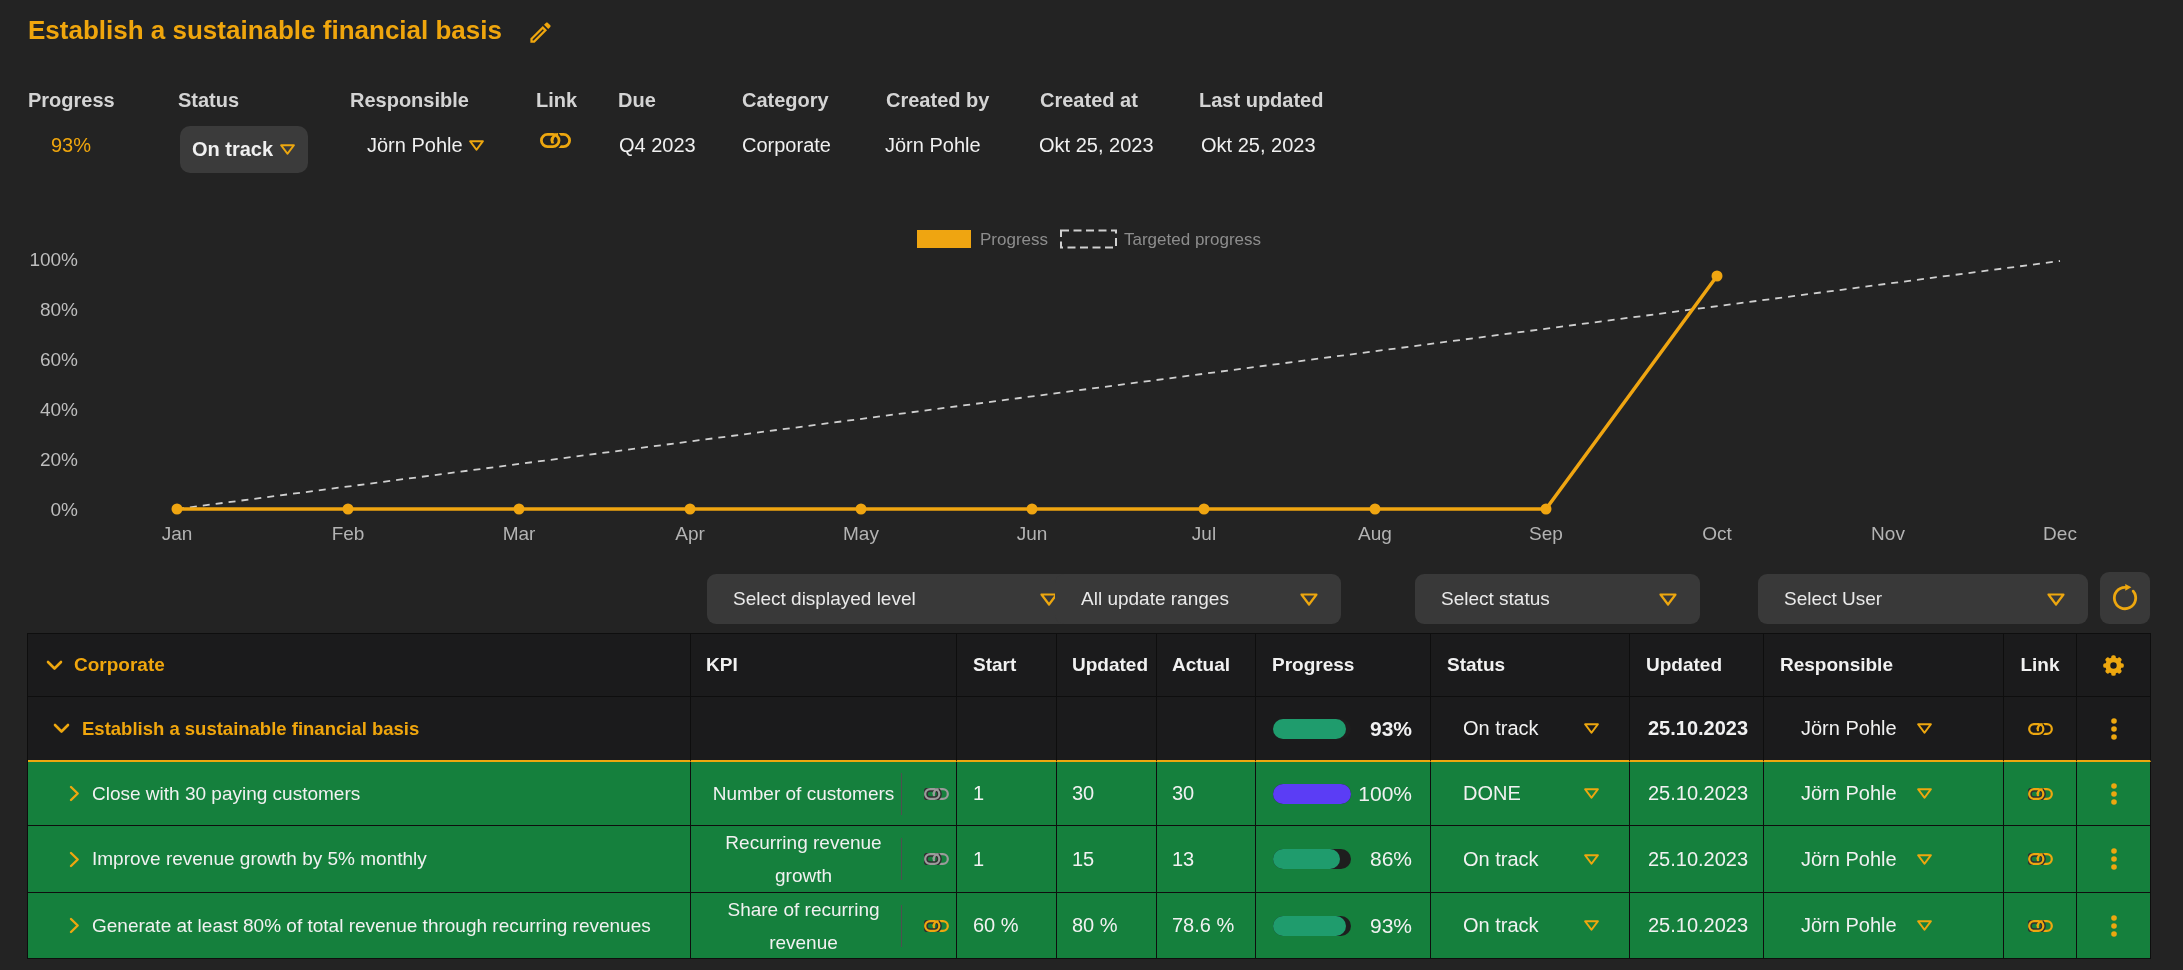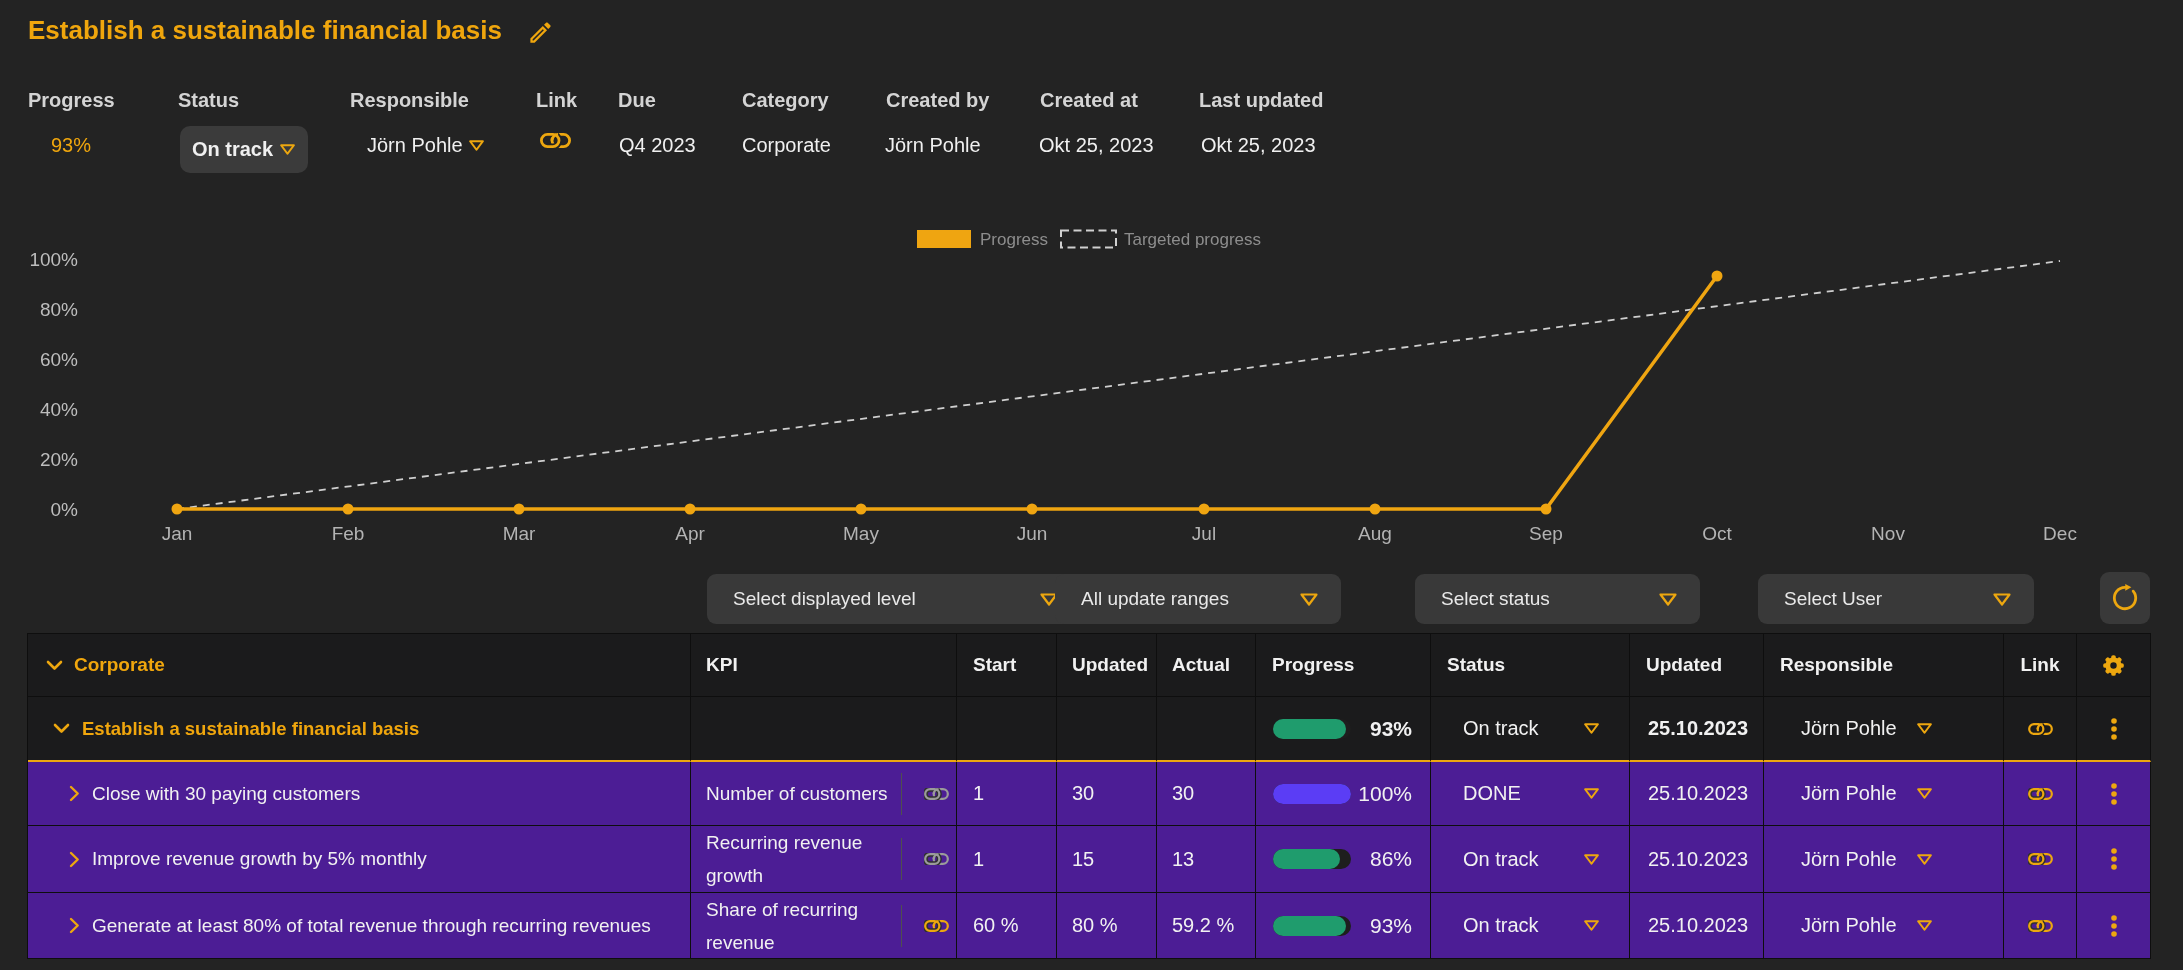--- a/index.html
+++ b/index.html
@@ -17,21 +17,21 @@
   .drop svg { margin-left:auto; margin-right:22px; }
   .refresh { left:2100px; top:572px; width:50px; height:52px; background:#393939; border-radius:9px;
      display:flex; align-items:center; justify-content:center; }
   
   #tbl { left:27px; top:633px; width:2124px; display:grid;
      grid-template-columns:663px 266px 100px 100px 99px 175px 199px 134px 240px 73px 74px;
      grid-template-rows:63px 65px 64px 67px 66px; border-left:1px solid #0e0e0e; border-top:1px solid #0e0e0e; }
   .c { display:flex; align-items:center; border-right:1px solid #0e0e0e; border-bottom:1px solid #0e0e0e;
       font-size:20px; color:#f1f1f1; overflow:hidden; }
   .dark { background:#1b1b1c; }
-  .lite { background:#4c1d95; }
+  .lite { background:#15803d;text-align:center; }
   .hdr { font-size:19px; font-weight:bold; }
   .ob { border-bottom:2px solid #eda70f; }
   .bar { width:78px; height:20px; background:#1e1e1e; border-radius:10px; position:relative; margin-left:17px; }
   .bar i { position:absolute; left:0; top:0; height:20px; border-radius:10px; display:block; }
   .green { background:#1f9c6d; }
   .purple { background:#5b3df5; }
   .pct { font-weight:bold; font-size:21px; margin-left:auto; margin-right:18px; }
   .kdiv { width:1px; height:42px; background:#4f4f4f; }
   .ktext { width:210px; padding-left:15px; line-height:33px; font-size:19px; }
   .cc { justify-content:center; }
@@ -120,21 +120,21 @@
 
   <div class="abs drop" style="left:707px;width:374px">Select displayed level <svg width="20" height="15" viewBox="0 0 20 15">
         <path d="M2.5 2.5 L17.5 2.5 L10 12.5 Z" fill="none" stroke="#eda70f" stroke-width="2.2" stroke-linejoin="round"></path>
       </svg></div>
   <div class="abs drop" style="left:1055px;width:286px">All update ranges <svg width="20" height="15" viewBox="0 0 20 15">
         <path d="M2.5 2.5 L17.5 2.5 L10 12.5 Z" fill="none" stroke="#eda70f" stroke-width="2.2" stroke-linejoin="round"></path>
       </svg></div>
   <div class="abs drop" style="left:1415px;width:285px">Select status <svg width="20" height="15" viewBox="0 0 20 15">
         <path d="M2.5 2.5 L17.5 2.5 L10 12.5 Z" fill="none" stroke="#eda70f" stroke-width="2.2" stroke-linejoin="round"></path>
       </svg></div>
-  <div class="abs drop" style="left:1758px;width:276px">Select User <svg width="20" height="15" viewBox="0 0 20 15">
+  <div class="abs drop" style="left:1758px;width:330px">Select User <svg width="20" height="15" viewBox="0 0 20 15">
         <path d="M2.5 2.5 L17.5 2.5 L10 12.5 Z" fill="none" stroke="#eda70f" stroke-width="2.2" stroke-linejoin="round"></path>
       </svg></div>
   <div class="abs refresh">
       <svg width="32" height="32" viewBox="0 0 24 24" fill="none">
         <path d="M12 4 A 8 8 0 1 0 18.13 6.86" stroke="#eda70f" stroke-width="2.1" stroke-linecap="round"></path>
         <path d="M12.2 1.5 L12.2 6.5 L16.8 4 Z" fill="#eda70f"></path>
       </svg>
     </div>
 
   <div class="abs" id="tbl">
@@ -332,21 +332,21 @@
           <g fill="none">
             <rect x="11.2" y="1.3" width="16.5" height="11.4" rx="5.7" stroke="#eda70f" stroke-width="2.6"></rect>
             <rect x="1.3" y="1.3" width="16.5" height="11.4" rx="5.7" stroke="#303031" stroke-width="6"></rect>
             <rect x="1.3" y="1.3" width="16.5" height="11.4" rx="5.7" stroke="#eda70f" stroke-width="2.6"></rect>
             <path d="M16.9 1.3 A5.7 5.7 0 0 0 11.2 7" stroke="#eda70f" stroke-width="2.6"></path>
           </g>
         </svg>
       </div>
     <div class="c lite" style="padding-left:16px">60 %</div>
     <div class="c lite" style="padding-left:15px">80 %</div>
-    <div class="c lite" style="padding-left:15px">59.2 %</div>
+    <div class="c lite" style="padding-left:15px">78.6 %</div>
     <div class="c lite">
         <span class="bar">
           <i class="green" style="width:73px"></i>
         </span>
         <span class="pct" style="font-weight:normal">93%</span>
       </div>
     <div class="c lite" style="padding-left:32px">On track<svg style="margin-left:auto;margin-right:29px" width="17" height="13" viewBox="0 0 20 15">
           <path d="M2.5 2.5 L17.5 2.5 L10 12.5 Z" fill="none" stroke="#eda70f" stroke-width="2.4" stroke-linejoin="round"></path>
         </svg></div>
     <div class="c lite" style="padding-left:18px">25.10.2023</div>

